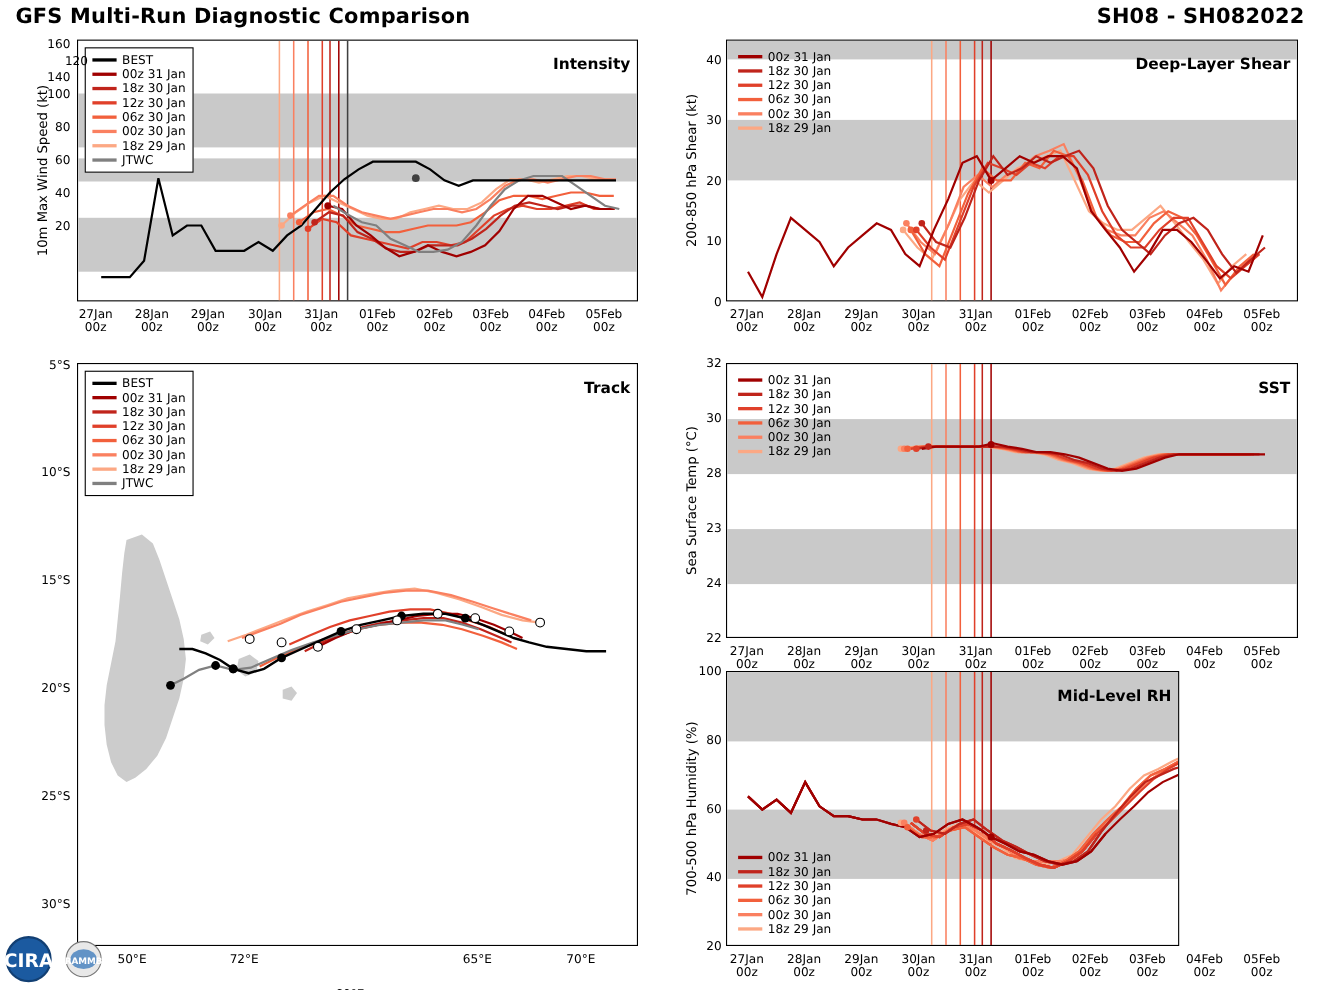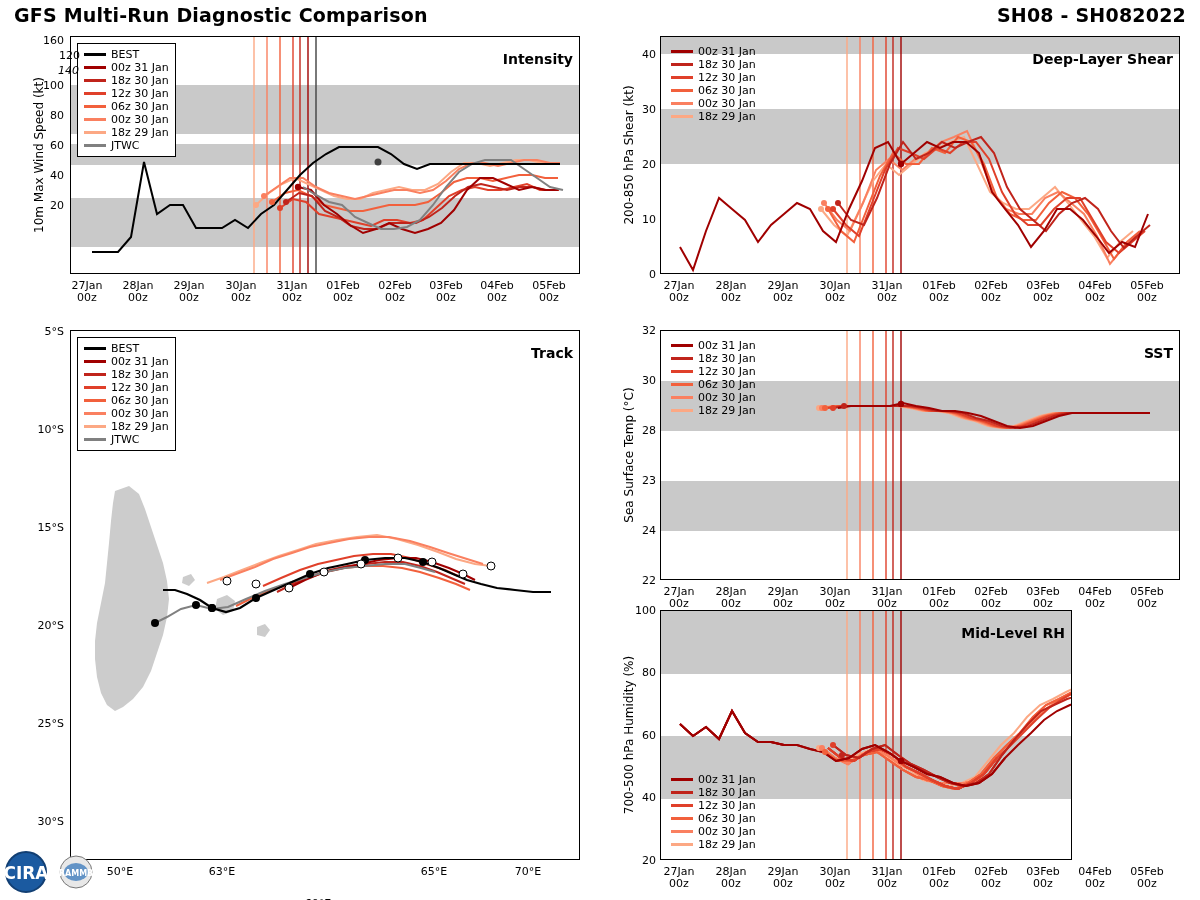--- a/index.html
+++ b/index.html
@@ -120,21 +120,21 @@
   </div>
 
   <div class="axis-label ylab" style="left:-61px;top:148px;width:200px;text-align:center;">10m Max Wind Speed (kt)</div>
   <div class="tick ytick" style="left:28px;top:199px;width:36px;">20</div>
   <div class="tick ytick" style="left:28px;top:169px;width:36px;">40</div>
   <div class="tick ytick" style="left:28px;top:139px;width:36px;">60</div>
   <div class="tick ytick" style="left:28px;top:109px;width:36px;">80</div>
   <div class="tick ytick" style="left:28px;top:79px;width:36px;">100</div>
   <div class="tick ytick" style="left:44px;top:49px;width:36px;">120</div>
 
-  <div class="tick ytick" style="left:43px;top:64px;width:36px;font-style:italic;">140</div>
+  <div class="tick ytick" style="left:28px;top:64px;width:36px;">140</div>
   <div class="tick ytick" style="left:28px;top:34px;width:36px;">160</div>
 
   <div class="tick xtick" style="left:57px;top:280px;width:60px;"><span style="white-space:pre-line;">27Jan
 00z</span></div>
   <div class="tick xtick" style="left:108px;top:280px;width:60px;"><span style="white-space:pre-line;">28Jan
 00z</span></div>
   <div class="tick xtick" style="left:159px;top:280px;width:60px;"><span style="white-space:pre-line;">29Jan
 00z</span></div>
   <div class="tick xtick" style="left:211px;top:280px;width:60px;"><span style="white-space:pre-line;">30Jan
 00z</span></div>
@@ -229,21 +229,21 @@
   </div>
 
   <div class="tick ytick" style="left:26px;top:325px;width:38px;">5°S</div>
   <div class="tick ytick" style="left:26px;top:423px;width:38px;">10°S</div>
   <div class="tick ytick" style="left:26px;top:521px;width:38px;">15°S</div>
   <div class="tick ytick" style="left:26px;top:619px;width:38px;">20°S</div>
   <div class="tick ytick" style="left:26px;top:717px;width:38px;">25°S</div>
   <div class="tick ytick" style="left:26px;top:815px;width:38px;">30°S</div>
 
   <div class="tick xtick" style="left:90px;top:866px;width:60px;">50°E</div>
-  <div class="tick xtick" style="left:192px;top:866px;width:60px;">63°E</div>
+  <div class="tick xtick" style="left:192px;top:866px;width:60px;">72°E</div>
   <div class="tick xtick" style="left:288px;top:866px;width:60px;margin-top:32px;">60°E</div>
   <div class="tick xtick" style="left:404px;top:866px;width:60px;">65°E</div>
   <div class="tick xtick" style="left:498px;top:866px;width:60px;">70°E</div>
 
   <div class="plotbox" style="left:660px;top:36px;width:520px;height:238px;">
 
     <div class="band" style="top:0px;height:16.6px;"></div>
     <div class="band" style="top:72.0px;height:55.4px;"></div>
 
     <svg width="520" height="238" viewBox="0 0 520 238">

